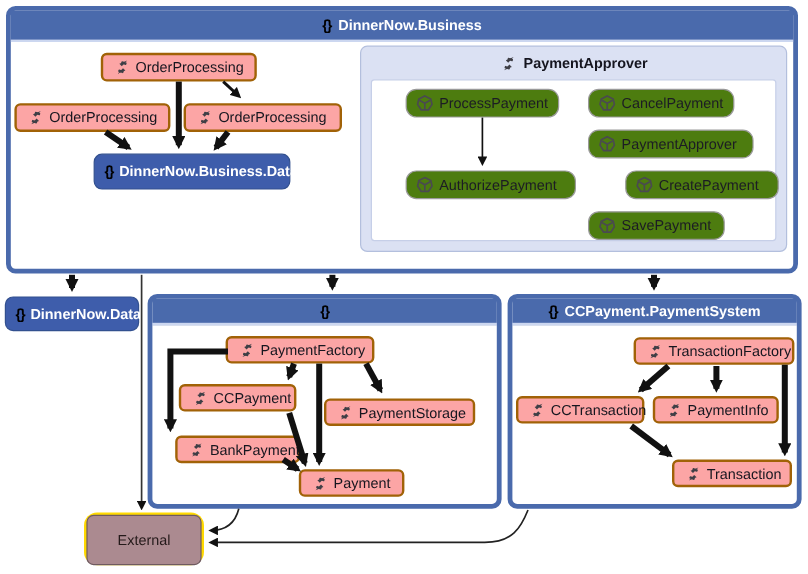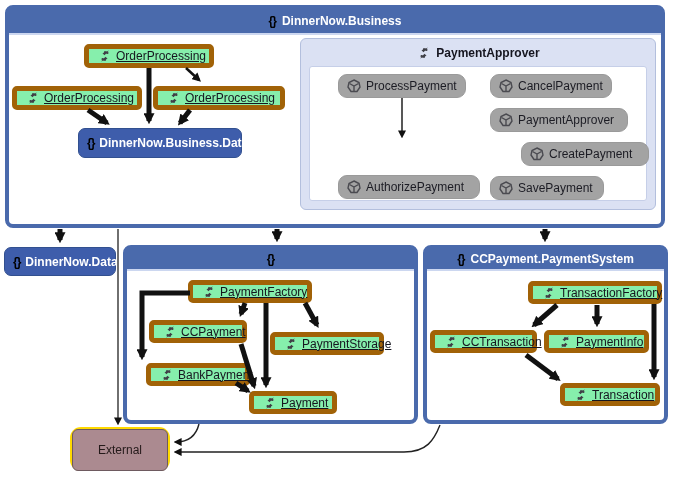--- a/index.html
+++ b/index.html
@@ -17,23 +17,23 @@
   
   .group{position:absolute;background:#dbe1f3;border:1px solid #b3bfdd;border-radius:6px;box-sizing:border-box;}
   .group .ghdr{height:27px;display:flex;align-items:center;justify-content:center;gap:6px;
                color:#15151f;font-size:12px;font-weight:600;}
   .group .gbody{position:absolute;left:8px;right:8px;top:27px;bottom:8px;
                 background:#fff;border:1px solid #c6cfe8;border-radius:3px;}
 
   
   .node{position:absolute;height:24px;display:flex;align-items:center;gap:5px;padding:0 8px;
         border-radius:5px;font-size:12px;box-sizing:border-box;white-space:nowrap;}
-  .node.light{background:#86efac;border:5px solid #a16207;color:#16161f;text-decoration:underline;}
+  .node.light{background:#fca5a5;border:2px solid #a16207;color:#16161f;}
   .node.dark{background:#3e5dab;border:1px solid #32508f;color:#fff;font-weight:700;border-radius:7px;}
-  .node.white{background:#a3a3a3;border:1px solid #9a9a9a;border-radius:9px;color:#1c1c24;}
+  .node.white{background:#4d7c0f;border:1px solid #9a9a9a;border-radius:9px;color:#1c1c24;}
   .braces{font-weight:700;color:#000;font-size:12px;letter-spacing:-1px;}
   .node.dark .braces,.hdr .braces{color:#000;}
 
   .icon{display:inline-flex;flex:0 0 auto;}
 
   
   .ext-outer{position:absolute;background:#ffd900;border-radius:11px;padding:2px;box-sizing:border-box;}
   .ext-inner{background:#ab8a90;border:1px solid #6e5a60;border-radius:6px;height:100%;
              display:flex;align-items:center;justify-content:center;font-size:12px;color:#241a1a;}
 
@@ -125,21 +125,21 @@
     <span>CancelPayment</span>
   </div>
   <div class="node white" style="left:490px;top:108px;width:138px;">
     <span class="icon">
         <svg width="14" height="14">
           <use href="#cube-ic"></use>
         </svg>
       </span>
     <span>PaymentApprover</span>
   </div>
-  <div class="node white" style="left:338px;top:142px;width:142px;margin-top:33px;">
+  <div class="node white" style="left:338px;top:142px;width:142px;">
     <span class="icon">
         <svg width="14" height="14">
           <use href="#cube-ic"></use>
         </svg>
       </span>
     <span>AuthorizePayment</span>
   </div>
   <div class="node white" style="left:490px;top:142px;width:128px;margin-left:31px;">
     <span class="icon">
         <svg width="14" height="14">
@@ -176,21 +176,21 @@
     <span>PaymentFactory</span>
   </div>
   <div class="node light" style="left:149px;top:320px;width:98px;height:23px;">
     <span class="icon">
         <svg width="14" height="14">
           <use href="#class-ic"></use>
         </svg>
       </span>
     <span>CCPayment</span>
   </div>
-  <div class="node light" style="left:270px;top:332px;width:114px;height:23px;">
+  <div class="node light" style="left:270px;top:332px;width:126px;height:23px;">
     <span class="icon">
         <svg width="14" height="14">
           <use href="#class-ic"></use>
         </svg>
       </span>
     <span>PaymentStorage</span>
   </div>
   <div class="node light" style="left:134px;top:363px;width:104px;height:23px;margin-left:12px;">
     <span class="icon">
         <svg width="14" height="14">

